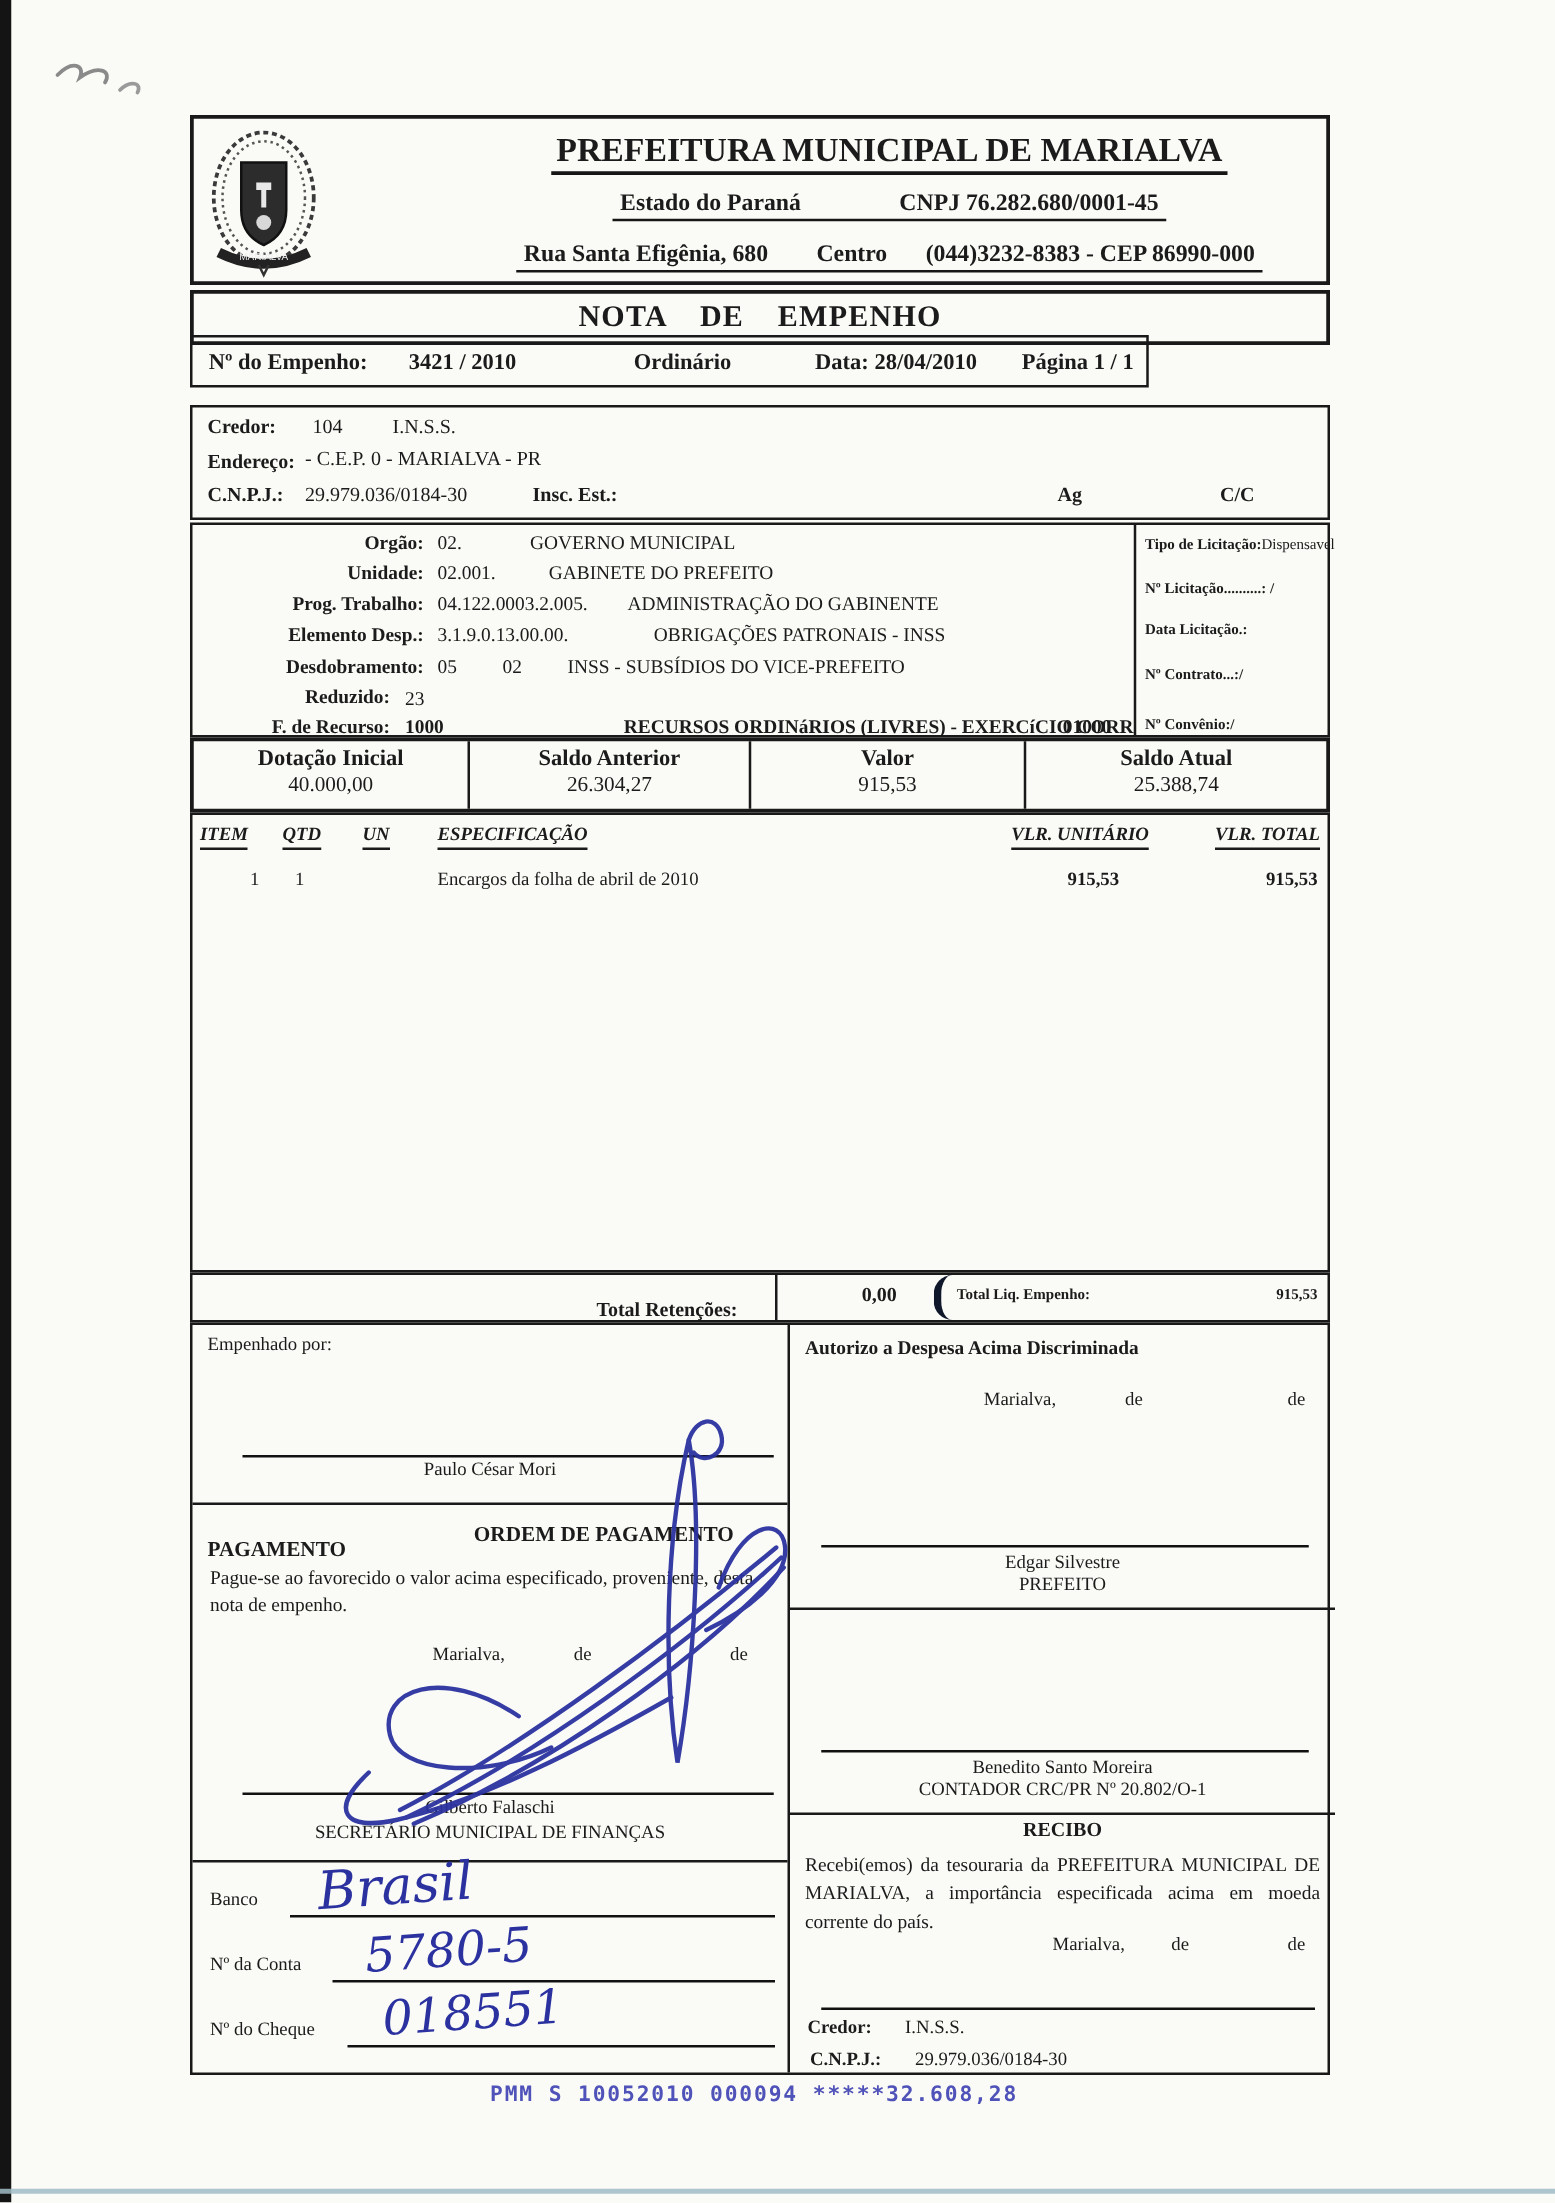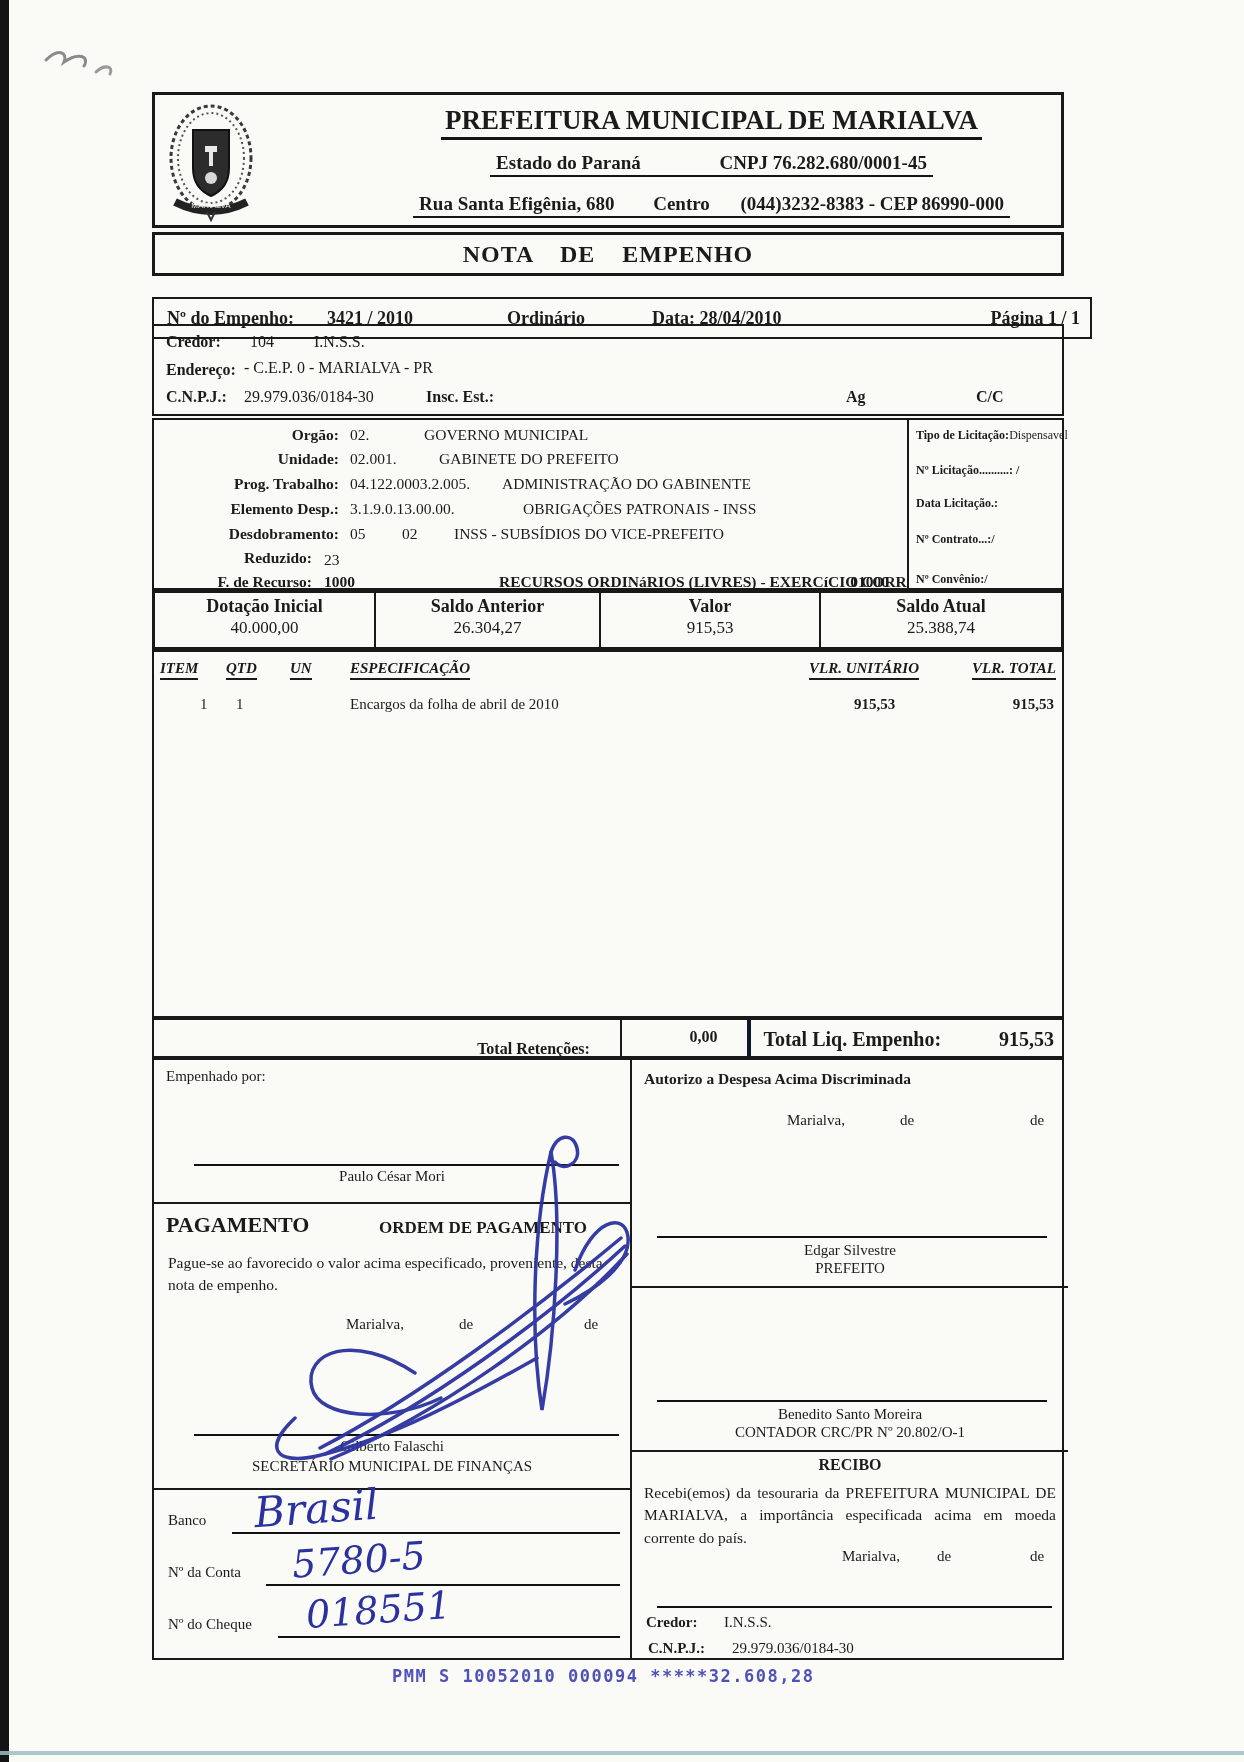--- a/index.html
+++ b/index.html
@@ -21,21 +21,21 @@
   .h-title span{border-bottom:3px solid #161616;padding:0 4px 2px;}
   .h-l2{position:absolute;left:215px;right:8px;top:57px;text-align:center;font-size:19px;font-weight:bold;}
   .h-l2 .u, .h-l3 .u{border-bottom:2px solid #161616;padding:0 6px 1px;display:inline-block;text-align:right;}
   .h-l2 .gap{margin-left:74px;}
   .h-l3{position:absolute;left:215px;right:8px;top:98px;text-align:center;font-size:19px;font-weight:bold;}
   .h-l3 .gap1{margin-left:34px;} .h-l3 .gap2{margin-left:26px;}
   
   .nota-box{top:140px;left:0;width:912px;height:44px;border-width:3px;}
   .nota-title{position:absolute;left:0;right:0;top:6px;text-align:center;font-size:24px;font-weight:bold;word-spacing:20px;letter-spacing:1px;}
   
-  .emp-row{top:205px;left:0;width:940px;height:42px;}
+  .emp-row{top:176px;left:0;width:767px;height:42px;}
   .emp-row .f{position:absolute;top:9px;font-size:18px;font-weight:bold;white-space:nowrap;}
   
   .credor-box{top:232px;left:0;width:912px;height:92px;}
   .credor-box .f{position:absolute;font-size:16px;white-space:nowrap;}
   
   .budget-box{top:326px;left:0;width:912px;height:172px;}
   .bleft{position:absolute;left:0;top:0;width:753px;height:100%;}
   .bright{position:absolute;left:753px;top:0;width:157px;height:100%;border-left:2px solid #191919;}
   .bleft .lab{position:absolute;width:185px;text-align:right;font-weight:bold;font-size:15.5px;white-space:nowrap;}
   .bleft .val{position:absolute;font-size:15.5px;white-space:nowrap;}
@@ -48,21 +48,21 @@
   .dot-h{font-size:18px;font-weight:bold;}
   .dot-v{font-size:17px;margin-top:1px;}
   
   .items-box{top:558px;left:0;width:912px;height:368px;}
   .ith{position:absolute;top:8px;font-size:15px;font-weight:bold;font-style:italic;border-bottom:2px solid #1b1b1b;padding-bottom:1px;white-space:nowrap;}
   .itv{position:absolute;top:44px;font-size:15px;white-space:nowrap;}
   
   .tot-row{top:926px;left:0;width:912px;height:40px;display:flex;}
   .tot-c1{width:468px;box-sizing:border-box;text-align:right;padding:8px 30px 0 0;font-size:16px;font-weight:bold;margin-top:12px;}
   .tot-c2{width:128px;box-sizing:border-box;border-left:2px solid #191919;text-align:right;padding:8px 30px 0 0;font-size:16px;font-weight:bold;}
-  .tot-c3{width:316px;box-sizing:border-box;border-left:4px solid #0f172a;padding:8px 8px 0 12px;font-size:20px;font-weight:bold;display:flex;justify-content:space-between;}
+  .tot-c3{width:316px;box-sizing:border-box;border-left:6px solid #0f172a;padding:8px 8px 0 12px;font-size:12px;font-weight:bold;display:flex;justify-content:space-between;border-radius:15px;}
   
   .bottom-box{top:966px;left:0;width:912px;height:602px;}
   .lcol{position:absolute;left:0;top:0;width:476px;height:100%;}
   .rcol{position:absolute;left:476px;top:0;width:436px;height:100%;border-left:2px solid #191919;}
   .f15{font-size:15px;white-space:nowrap;position:absolute;}
   .cw{position:absolute;left:0;width:100%;text-align:center;font-size:15px;white-space:nowrap;}
   .para{position:absolute;font-size:15.5px;line-height:1.45;}
   .hw{position:absolute;color:#2b32a0;font-style:italic;font-family:"DejaVu Serif",serif;transform:rotate(-4deg);white-space:nowrap;}
   .dotmatrix{position:absolute;left:392px;top:1666px;font-family:"DejaVu Sans Mono",monospace;font-weight:bold;font-size:17px;letter-spacing:1.5px;color:#4f52b8;}
 </style>
@@ -225,21 +225,21 @@
   </div>
 
   <div class="box bottom-box">
 
     <div class="lcol">
       <span class="f15" style="left:12px;top:8px;">Empenhado por:</span>
       <div class="sigline" style="left:40px;top:104px;width:425px;"></div>
       <div class="cw" style="top:108px;">Paulo César Mori</div>
       <div class="hline" style="left:0;top:142px;width:476px;"></div>
 
-      <span class="f15 b" style="left:12px;top:152px;font-size:22px;">PAGAMENTO</span>
+      <span class="f15 b" style="left:12px;top:170px;font-size:17px;">PAGAMENTO</span>
       <span class="f15 b" style="left:225px;top:158px;font-size:17px;">ORDEM DE PAGAMENTO</span>
 
       <div class="para" style="left:14px;top:192px;width:450px;">Pague-se ao favorecido o valor acima especificado, proveniente, desta nota de empenho.</div>
 
       <span class="f15" style="left:192px;top:256px;">Marialva,</span>
       <span class="f15" style="left:305px;top:256px;">de</span>
       <span class="f15" style="left:430px;top:256px;">de</span>
 
       <div class="sigline" style="left:40px;top:374px;width:425px;"></div>
       <div class="cw" style="top:378px;">Gilberto Falaschi</div>

